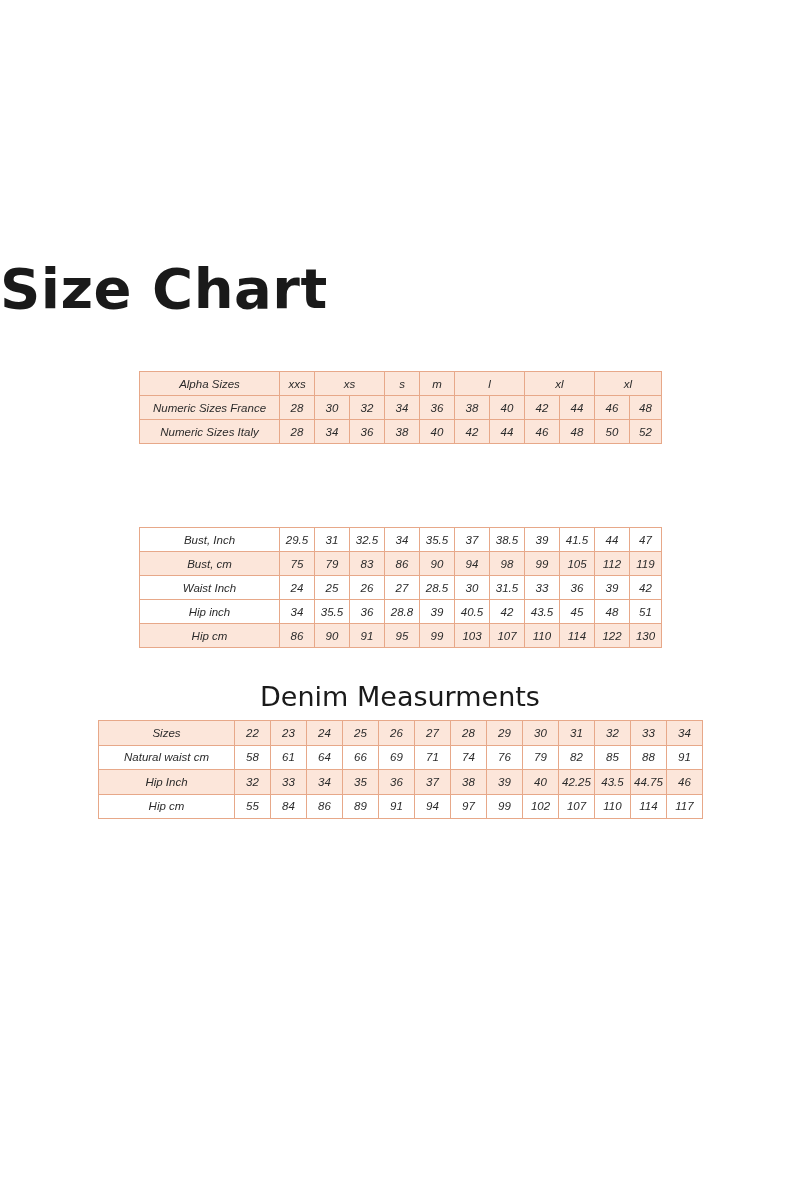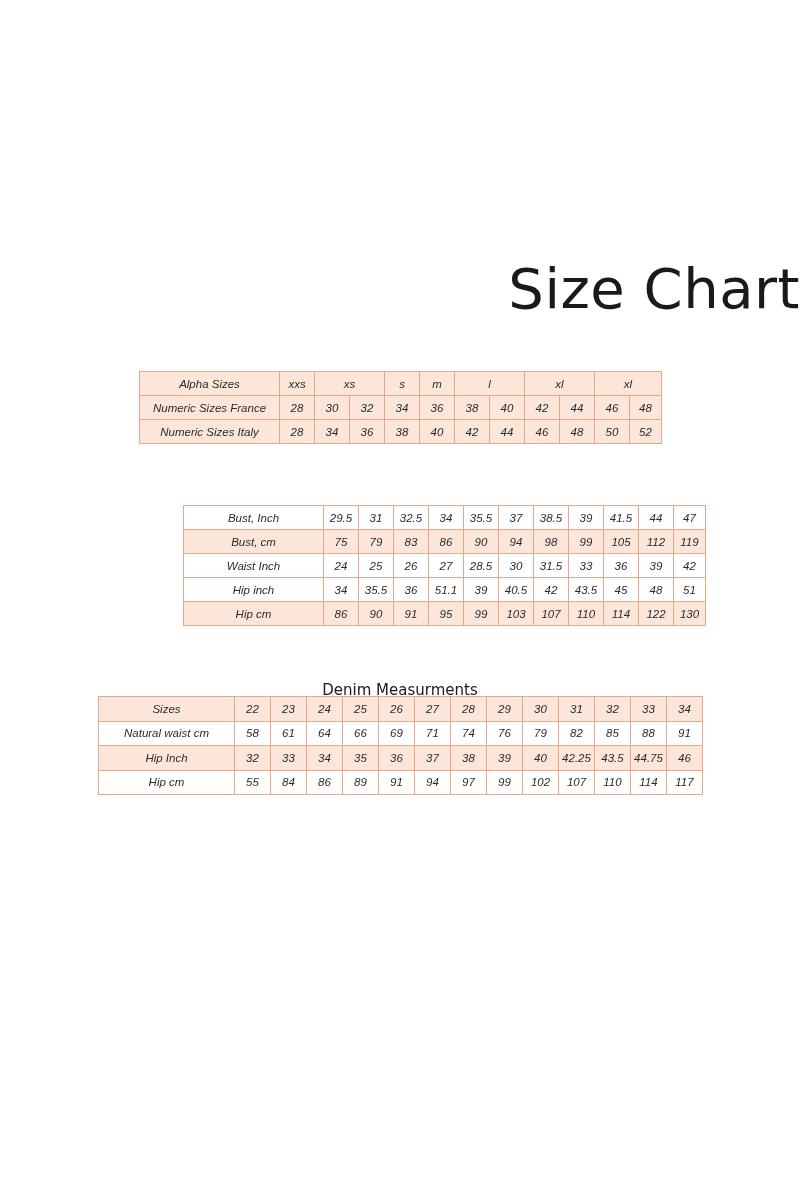--- a/index.html
+++ b/index.html
@@ -10,23 +10,23 @@
   body {
     width: 800px;
     height: 1200px;
     font-family: "Liberation Sans", sans-serif;
     color: #231f20;
     position: relative;
     overflow: hidden;
   }
 
   .page-title {
-    text-align: right;
+    text-align: left;
     font-family: "DejaVu Sans", sans-serif;
-    font-weight: 400;
+    font-weight: 700;
     font-size: 56px;
     letter-spacing: 0.5px;
     color: #1a1a1a;
     margin: 0;
     padding-top: 258px;
     line-height: 1.1;
   }
 
   .section {
     margin: 0 auto;
@@ -71,43 +71,42 @@
     position: absolute;
     left: 139px;
     top: 371px;
   }
   #alpha-table { width: 522px; }
 
   
   #measure-table-wrap {
     position: absolute;
     left: 139px;
-    top: 505px;
-    margin-left: 44px;
+    top: 527px;
   }
   #measure-table { width: 522px; }
 
   
   #denim-heading {
     position: absolute;
     left: 0;
     right: 0;
     top: 681px;
     text-align: center;
     font-family: "DejaVu Sans", sans-serif;
-    font-size: 15px;
+    font-size: 27px;
     font-weight: 400;
     color: #1a1a1a;
   }
 
   
   #denim-table-wrap {
     position: absolute;
     left: 98px;
-    top: 696px;
+    top: 720px;
   }
   #denim-table { width: 604px; }
   #denim-table td, #denim-table th { height: 23.5px; }
 </style>
 </head>
 <body>
 
 <h1 class="page-title">Size Chart</h1>
 
 <div id="alpha-table-wrap" class="section">
@@ -226,21 +225,21 @@
           <td>33</td>
           <td>36</td>
           <td>39</td>
           <td>42</td>
         </tr>
         <tr class="plain">
           <td class="lbl">Hip inch</td>
           <td>34</td>
           <td>35.5</td>
           <td>36</td>
-          <td>51.1</td>
+          <td>28.8</td>
           <td>39</td>
           <td>40.5</td>
           <td>42</td>
           <td>43.5</td>
           <td>45</td>
           <td>48</td>
           <td>51</td>
         </tr>
         <tr class="tinted">
           <td class="lbl">Hip cm</td>

